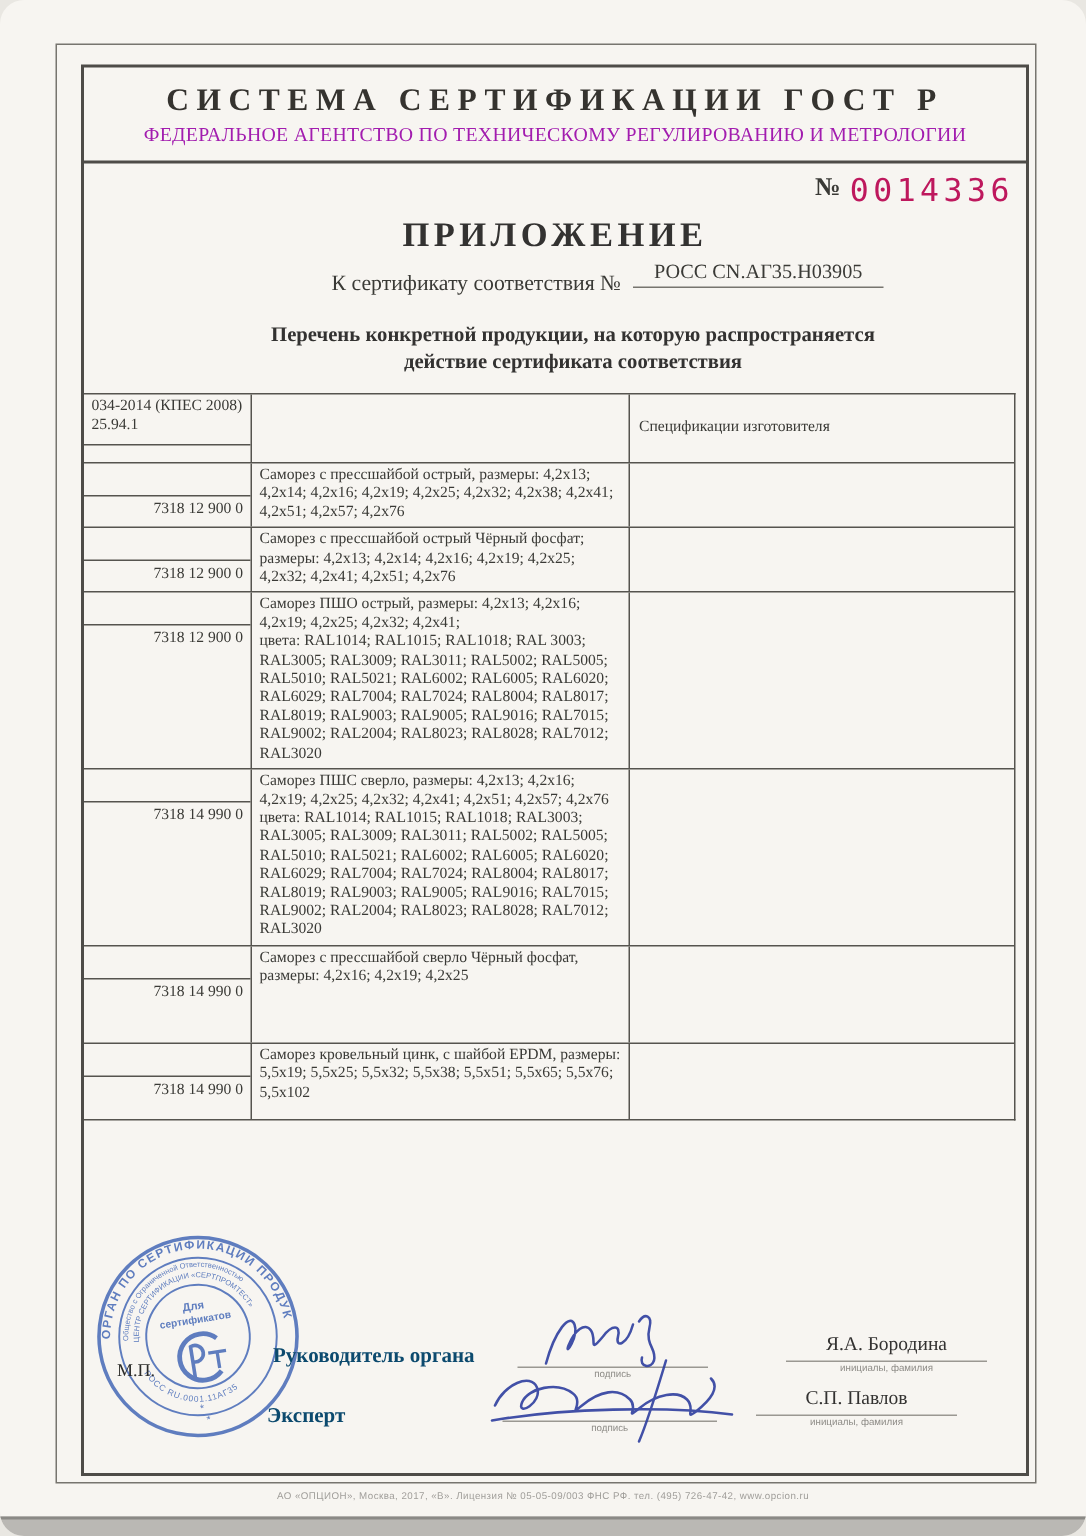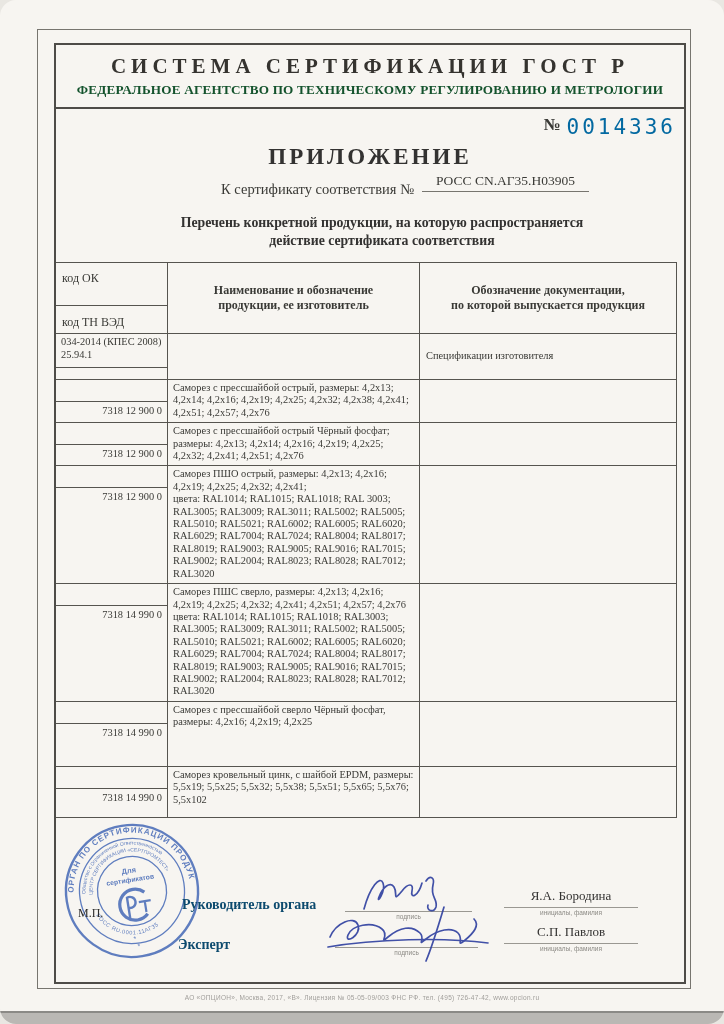--- a/index.html
+++ b/index.html
@@ -5,25 +5,25 @@
   html,body{margin:0;padding:0;}
   body{width:724px;height:1024px;background:#e9e7e2;font-family:"Liberation Serif",serif;color:#3a3a36;}
   .page{position:relative;width:724px;height:1024px;background:#f7f5f1;overflow:hidden;border-radius:16px;}
   .scan-bottom{position:absolute;left:0;bottom:0;width:100%;height:11px;background:#bab8b4;border-top:2px solid #8b8a86;}
   .frame-outer{position:absolute;left:37px;top:29px;width:652px;height:958px;border:1px solid #77756f;}
   .frame-inner{position:absolute;left:54px;top:43px;width:628px;height:937px;border:2px solid #4e4c48;box-sizing:content-box;}
   .inner{position:absolute;left:0;top:0;width:628px;height:937px;}
 
   .masthead{height:62px;border-bottom:2px solid #4e4c48;display:flex;flex-direction:column;align-items:center;justify-content:center;gap:3px;}
   .sys-title{font-size:21px;font-weight:bold;letter-spacing:5px;color:#35332f;}
-  .agency{font-size:13.2px;font-weight:bold;letter-spacing:0.2px;color:#14532d;}
+  .agency{font-size:13.2px;font-weight:normal;letter-spacing:0.2px;color:#a21caf;}
 
   .blank-no{position:absolute;top:70px;right:8px;display:flex;align-items:flex-start;gap:6px;}
   .blank-no .nolabel{font-size:17px;font-weight:bold;color:#3a3a36;}
-  .blank-no .nodigits{font-family:"DejaVu Sans Mono",monospace;font-size:21px;letter-spacing:3px;color:#0369a1;}
+  .blank-no .nodigits{font-family:"DejaVu Sans Mono",monospace;font-size:21px;letter-spacing:3px;color:#be185d;}
 
   .apx-title{position:absolute;top:99px;left:0;width:100%;text-align:center;font-size:23px;font-weight:bold;letter-spacing:3px;color:#333231;}
 
   .cert-line{position:absolute;top:134px;left:0;width:100%;display:flex;justify-content:center;padding-left:70px;box-sizing:border-box;align-items:flex-end;}
   .cert-label{font-size:14.5px;}
   .cert-no{font-size:13.5px;border-bottom:1px solid #77756f;padding:0 14px 2px;margin-left:8px;transform:translateY(-6px);}
 
   .subtitle{position:absolute;top:169px;left:0;width:100%;text-align:center;font-weight:bold;font-size:13.8px;line-height:18px;color:#333231;margin-left:12px;}
 
   .tbl{position:absolute;left:0;top:217px;width:621px;border:1px solid #56544f;border-left:none;box-sizing:border-box;}
@@ -79,30 +79,20 @@
         <span class="cert-label">К сертификату соответствия №</span>
         <span class="cert-no">РОСС CN.АГ35.Н03905</span>
       </div>
 
       <div class="subtitle">
         <div>Перечень конкретной продукции,  на которую распространяется</div>
         <div>действие сертификата соответствия</div>
       </div>
 
       <div class="tbl">
-        <div class="trow thead">
-          <div class="c1">
-            <div class="hc1a">код ОК</div>
-            <div class="hc1b">код ТН ВЭД</div>
-          </div>
-          <div class="c2 hc">Наименование и обозначение
-продукции, ее изготовитель</div>
-          <div class="c3 hc">Обозначение документации,
-по которой выпускается продукция</div>
-        </div>
 
         <div class="trow r1">
           <div class="c1">
               <div class="c1top">034-2014 (КПЕС 2008) 25.94.1</div>
               <div class="c1bot"></div>
             </div>
           <div class="c2">
               <div></div>
               <div></div>
             </div>
@@ -208,21 +198,21 @@
             <path d="M 5 -2 H 17 M 11 -2 V 9" stroke-width="2.2"></path>
           </g>
         </g>
       </svg>
 
       <div class="mp" style="left:22px;top:861px;">М.П.</div>
 
       <div class="officials-label" style="left:126px;top:852px;">Руководитель органа</div>
       <div class="sigline" style="left:289px;top:845px;width:127px;height:21px;"></div>
       <div class="caption" style="left:289px;top:868px;width:127px;">подпись</div>
-      <div class="nameblock" style="left:448px;top:843px;">
+      <div class="nameblock" style="left:468px;top:843px;">
         <div class="pname">Я.А. Бородина</div>
         <div class="pcap">инициалы, фамилия</div>
       </div>
 
       <div class="officials-label" style="left:122px;top:892px;">Эксперт</div>
       <div class="sigline" style="left:279px;top:881px;width:143px;height:21px;"></div>
       <div class="caption" style="left:279px;top:904px;width:143px;">подпись</div>
       <div class="nameblock" style="left:448px;top:879px;">
         <div class="pname">С.П. Павлов</div>
         <div class="pcap">инициалы, фамилия</div>

